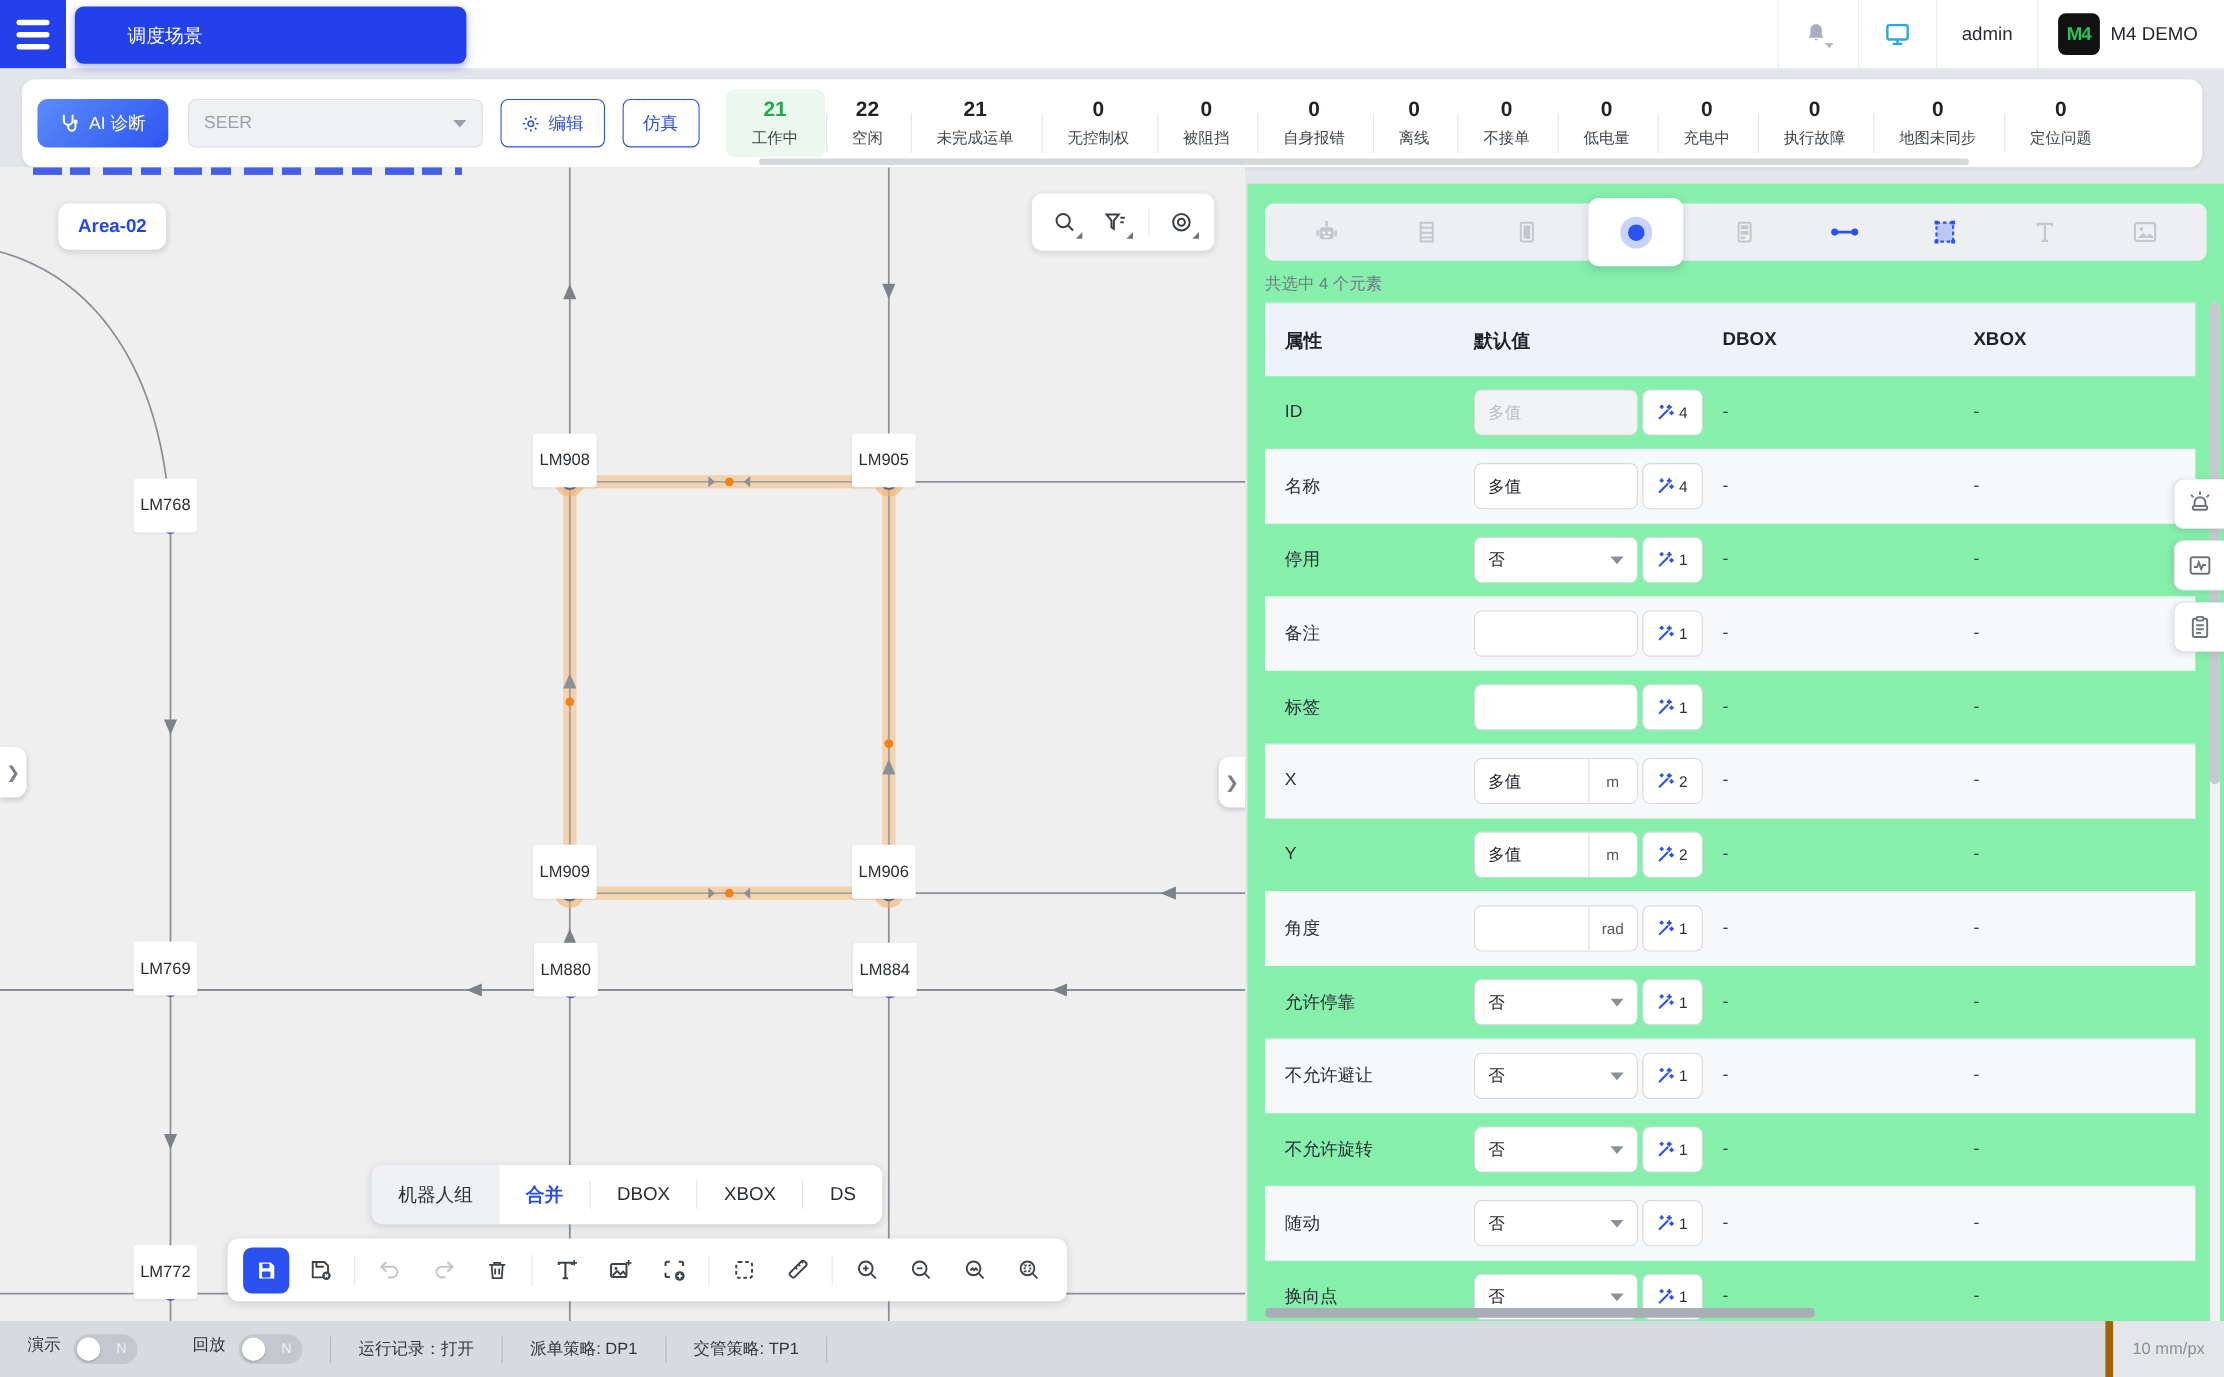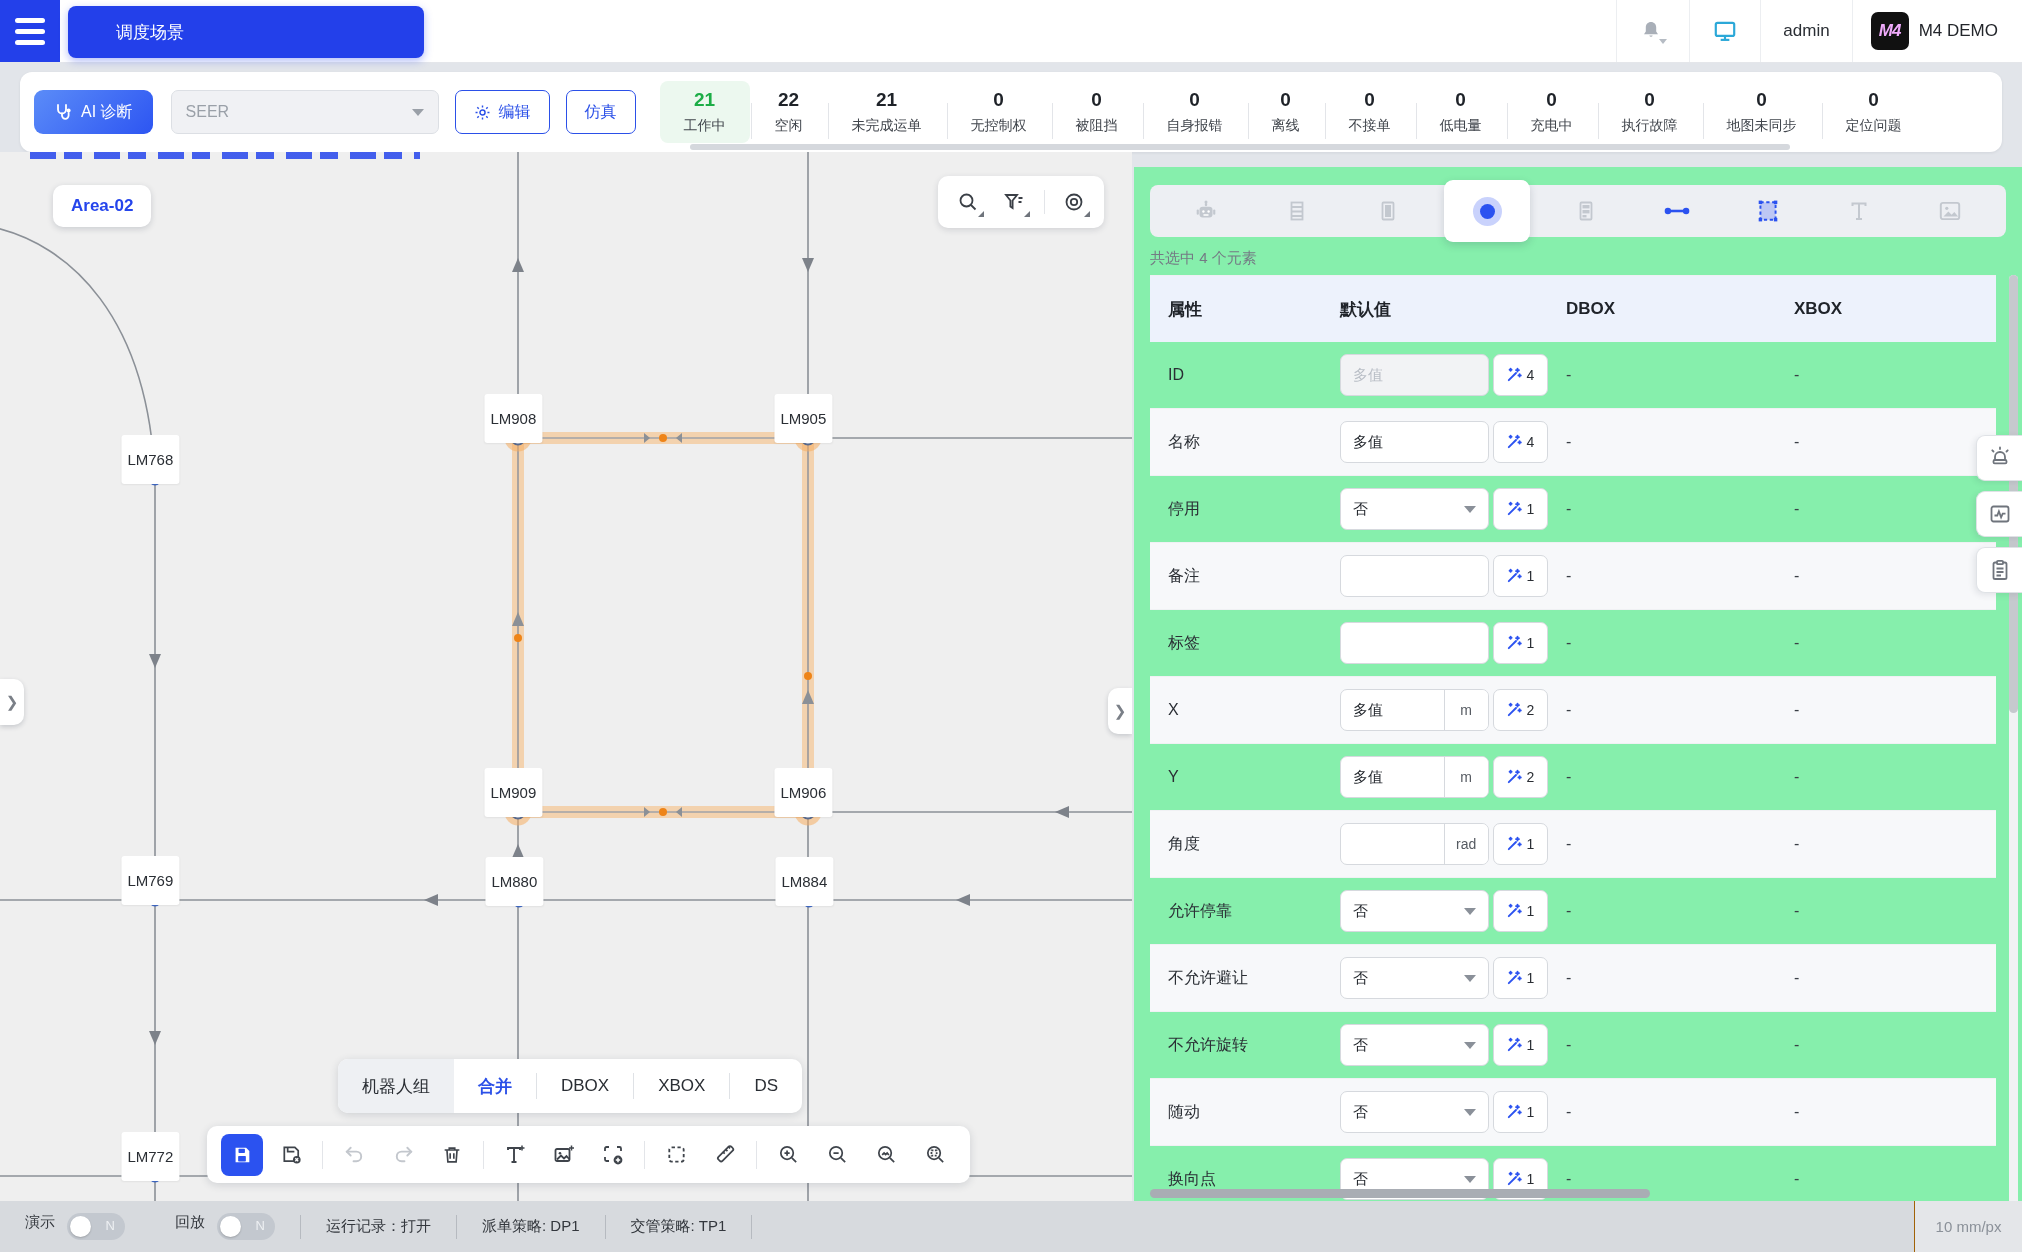--- a/index.html
+++ b/index.html
@@ -10,21 +10,21 @@
   
   .header { position:absolute; left:0; top:0; width:2022px; height:62px; background:#fff; box-shadow:0 1px 0 #e4e6ea; }
   .hamburger { position:absolute; left:0; top:0; width:60px; height:62px; background:#2340ea; display:flex; flex-direction:column; justify-content:center; align-items:center; gap:6px; cursor:pointer; }
   .hamburger i { display:block; width:30px; height:5px; border-radius:3px; background:#fff; }
   .scene-tab { position:absolute; left:68px; top:6px; width:356px; height:52px; background:#2340ea; border-radius:8px; box-shadow:0 3px 8px rgba(35,64,234,.35); color:#fff; font-size:17px; display:flex; align-items:center; padding-left:48px; }
   .hdr-right { position:absolute; right:0; top:0; height:62px; display:flex; align-items:center; }
   .hdr-sep { width:1px; height:62px; background:#eceef1; }
   .hdr-item { height:62px; display:flex; align-items:center; justify-content:center; padding:0 22px; }
   .hdr-user { font-size:17px; color:#2a2e34; }
   .brand { display:flex; align-items:center; gap:10px; padding:0 24px 0 18px; }
-  .logo-badge { width:38px; height:38px; background:#111; border-radius:7px; display:flex; align-items:center; justify-content:center; color:#f0abfc; font-weight:bold; font-style:italic; font-size:17px; letter-spacing:-1px; }
+  .logo-badge { width:38px; height:38px; background:#111; border-radius:7px; display:flex; align-items:center; justify-content:center; color:#22c55e; font-weight:bold; font-size:17px; letter-spacing:-1px; }
   .brand-name { font-size:17px; color:#23262b; }
   .bell-caret { width:0; height:0; border-left:4px solid transparent; border-right:4px solid transparent; border-top:5px solid #b6bcc4; margin-top:20px; margin-left:-4px; }
 
   
   .toolbar { position:absolute; left:20px; top:72px; width:1982px; height:80px; background:#fff; border-radius:12px; box-shadow:0 1px 3px rgba(30,35,48,.08); display:flex; align-items:center; overflow:hidden; }
   .ai-btn { margin-left:14px; height:44px; padding:0 20px; border-radius:9px; background:linear-gradient(135deg,#5b8cf8,#2d55f2); color:#fff; font-size:16px; display:flex; align-items:center; gap:9px; border:none; cursor:pointer; flex:none; }
   .seer-select { margin-left:18px; width:268px; height:44px; background:#f0f1f4; border:1px solid #dcdfe4; border-radius:7px; display:flex; align-items:center; justify-content:space-between; padding:12px 14px; color:#9aa0a8; font-size:16px; cursor:pointer; flex:none; }
   .caret-down { width:0; height:0; border-left:6px solid transparent; border-right:6px solid transparent; border-top:7px solid #9aa0a8; }
   .ol-btn { margin-left:16px; height:44px; padding:0 18px; background:#fff; border:1.5px solid #2b50e8; color:#2b50e8; border-radius:7px; font-size:16px; display:flex; align-items:center; gap:8px; cursor:pointer; flex:none; }
   .counters { display:flex; align-items:center; margin-left:24px; height:100%; }
@@ -98,21 +98,21 @@
   .side-fabs { position:absolute; right:0; top:268px; display:flex; flex-direction:column; gap:10px; }
   .fab { width:46px; height:46px; background:#fff; border:1px solid #dfe2e6; border-right:none; border-radius:9px 0 0 9px; box-shadow:-2px 2px 6px rgba(40,50,70,.10); display:flex; align-items:center; justify-content:center; cursor:pointer; }
 
   
   .footer { position:absolute; left:0; bottom:0; width:2022px; height:51px; background:#d7dade; display:flex; align-items:center; font-size:15px; color:#33373d; }
   .f-item { display:flex; align-items:flex-start; gap:12px; padding:0 25px; white-space:nowrap; }
   .f-sep { width:1px; height:24px; background:#b6bac0; }
   .toggle { position:relative; width:58px; height:27px; border-radius:14px; background:#c3c8cf; cursor:pointer; }
   .toggle .knob { position:absolute; left:3px; top:3px; width:21px; height:21px; border-radius:50%; background:#fff; box-shadow:0 1px 2px rgba(0,0,0,.2); }
   .toggle .tlabel { position:absolute; right:10px; top:5px; font-size:13px; color:#eef0f3; }
-  .scale-box { margin-left:auto; width:108px; height:51px; background:#e4e6e9; border-left:1px solid #a16207; display:flex; align-items:center; justify-content:center; color:#8b9199; font-size:15px; }
+  .scale-box { margin-left:auto; width:108px; height:51px; background:#e4e6e9; border-left:7px solid #a16207; display:flex; align-items:center; justify-content:center; color:#8b9199; font-size:15px; }
   svg { display:block; }
 </style>
 </head>
 <body>
 
 <div id="app">
 
   <div class="header">
     <div class="hamburger">
         <i></i>

